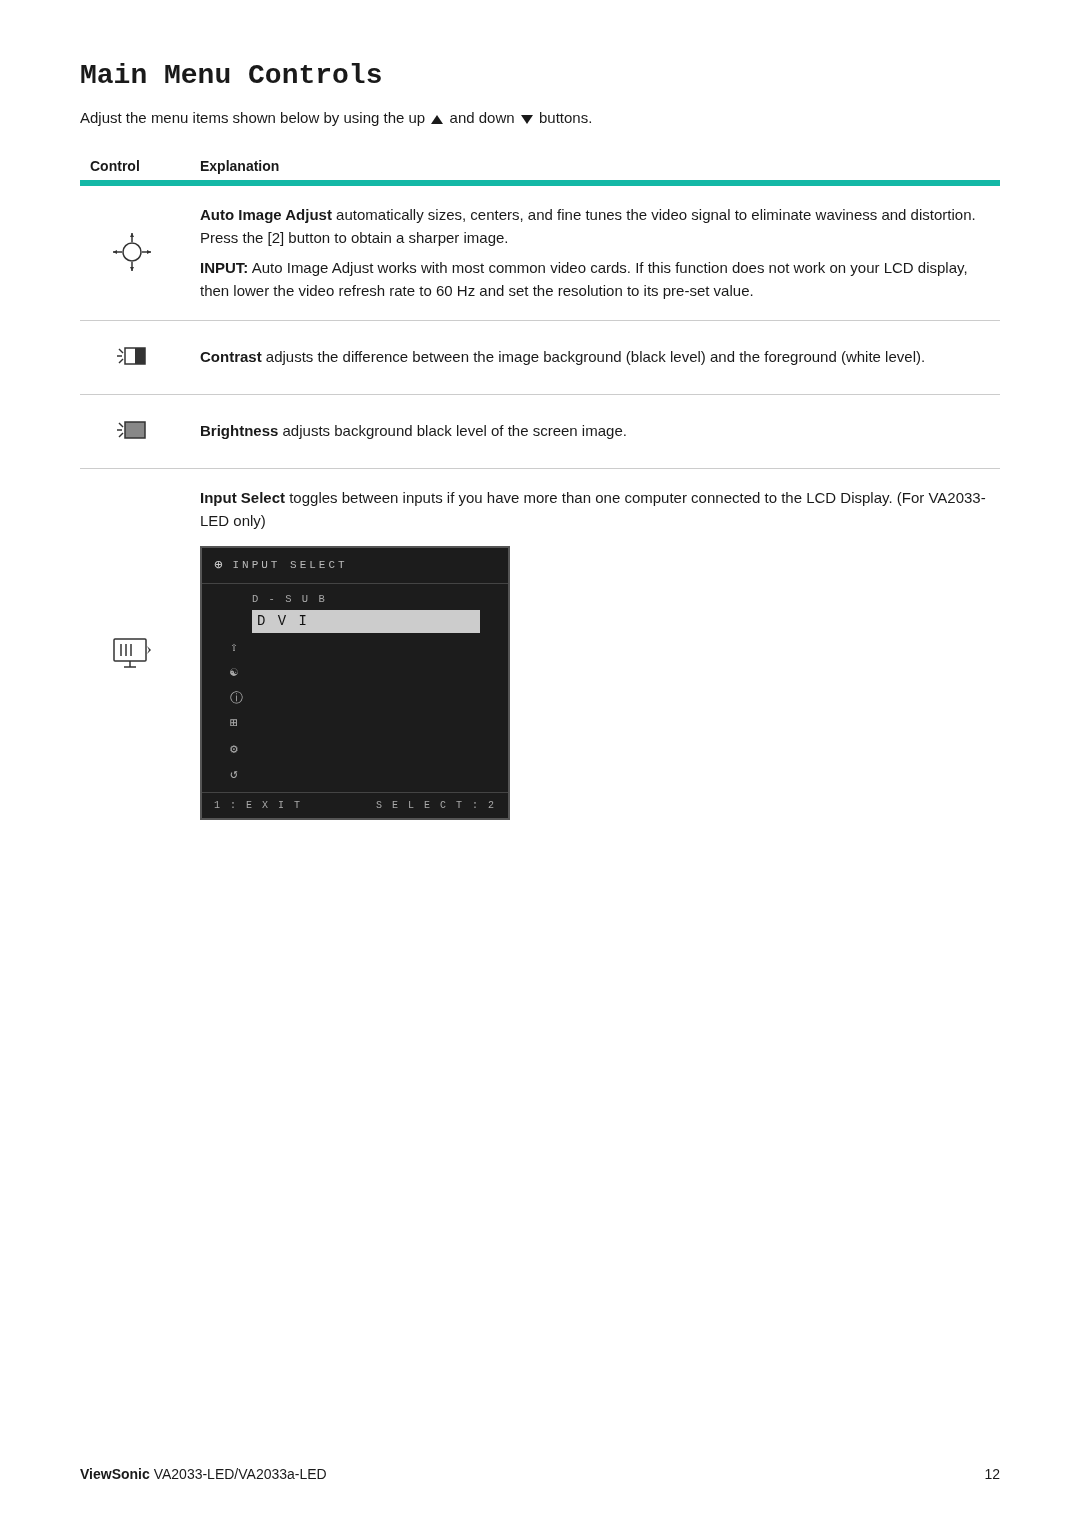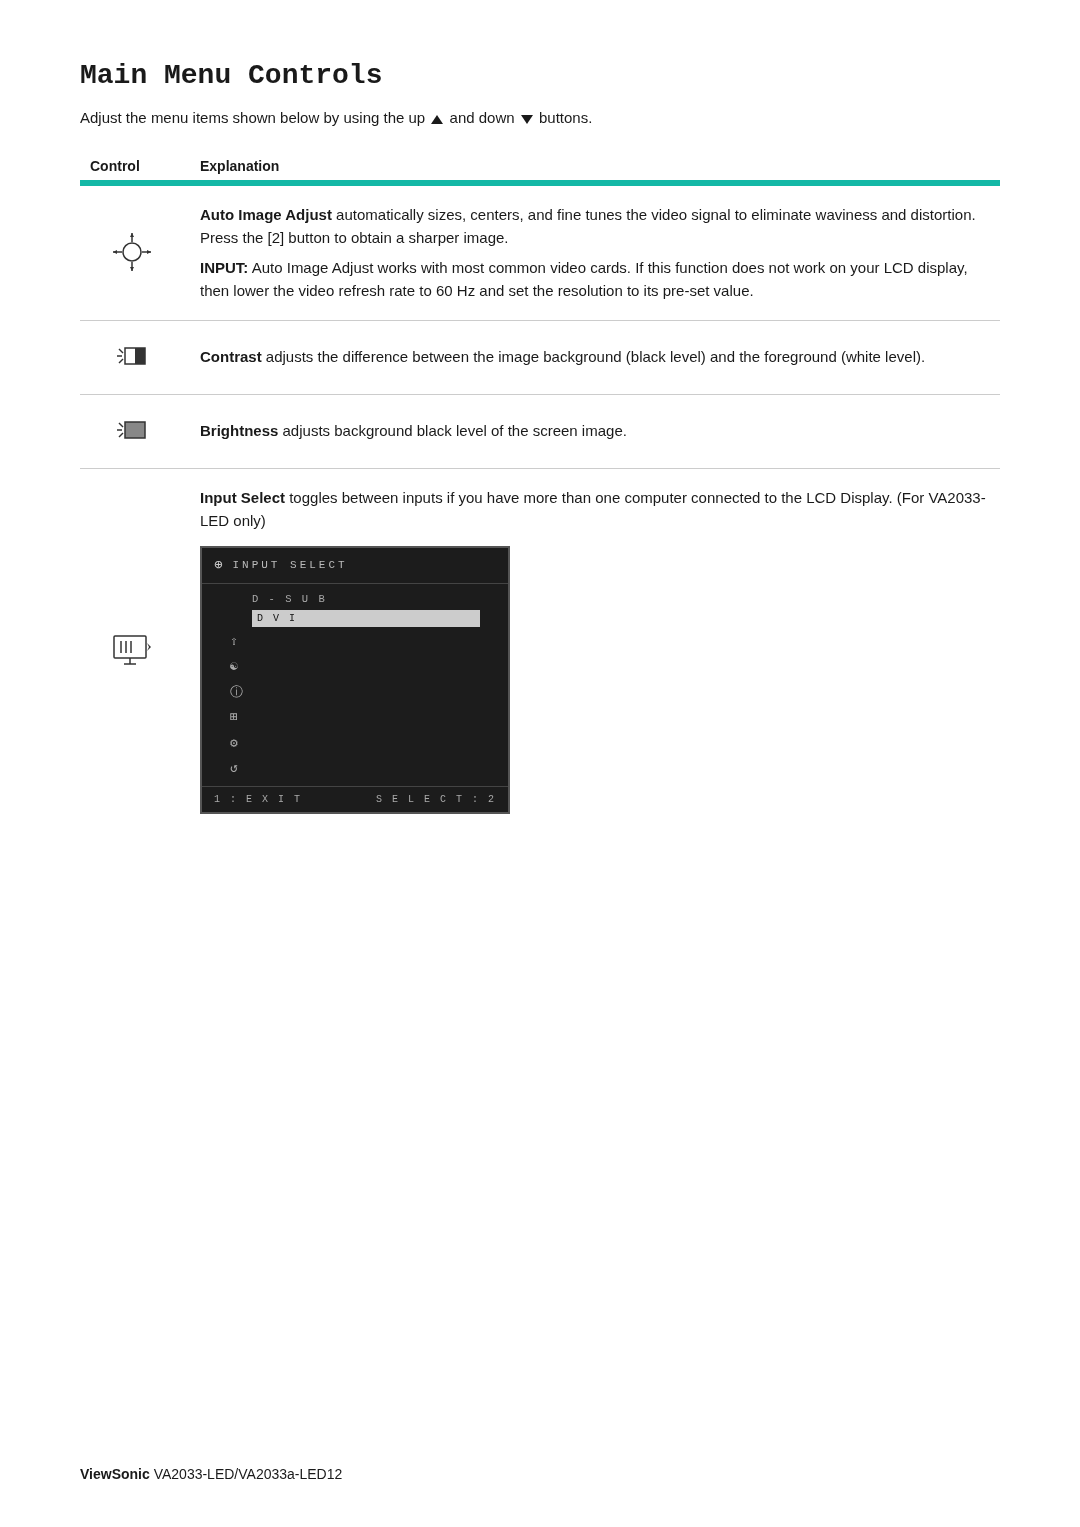--- a/index.html
+++ b/index.html
@@ -183,21 +183,21 @@
       letter-spacing: 2px;
       font-size: 10.5px;
       color: #aaa;
     }
 
     .osd-dvi-badge {
       display: inline-block;
       background: #ccc;
       color: #111;
       letter-spacing: 2px;
-      font-size: 10px;
+      font-size: 14px;
       padding: 1px 5px;
       margin-top: 2px;
     }
 
     .osd-bottom-bar {
       border-top: 1px solid #444;
       display: flex;
       justify-content: space-between;
       padding: 5px 12px;
       font-size: 10px;
@@ -225,21 +225,21 @@
       width: 42px;
       height: 38px;
     }
 
     .footer {
       position: absolute;
       bottom: 45px;
       left: 80px;
       right: 80px;
       display: flex;
-      justify-content: flex-start;
+      justify-content: space-between;
       align-items: center;
       font-size: 14px;
       border-top: none;
     }
 
     b {
       font-weight: bold;
     }
   </style>
 </head>

